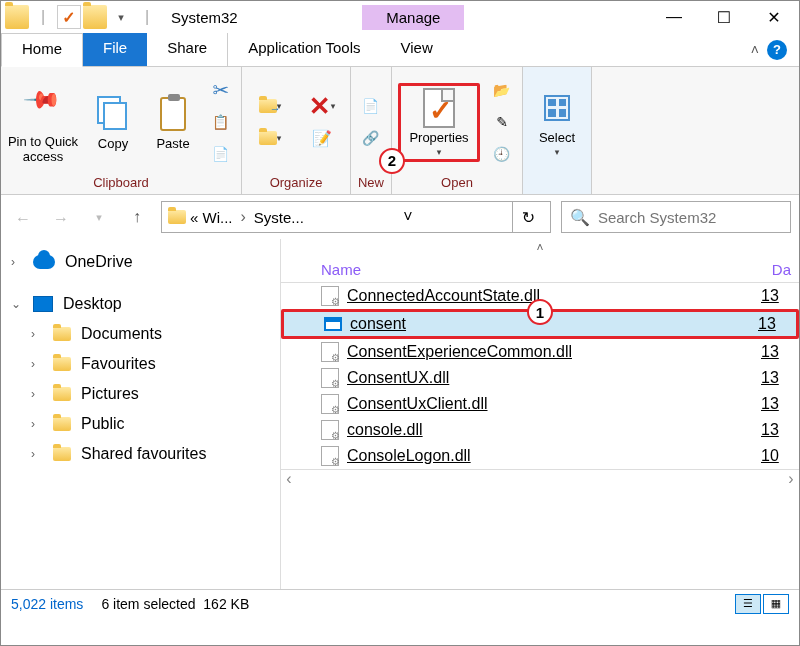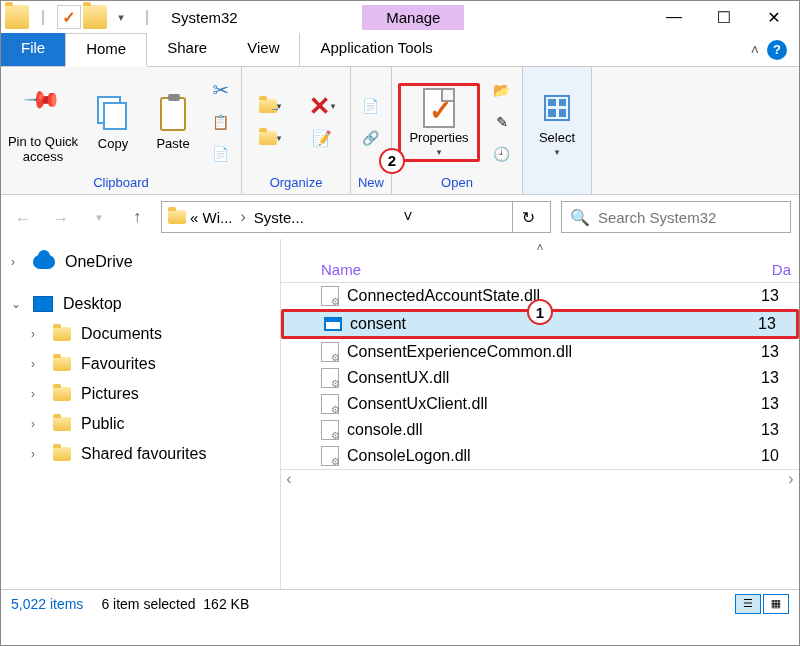--- a/index.html
+++ b/index.html
@@ -19,21 +19,21 @@
 .tab { padding: 6px 20px; cursor: pointer; }
 .tab.file { background: #1976d2; color: #fff; }
 .tab.active { border: 1px solid #ccc; border-bottom: 1px solid #fff; background: #fff; margin-bottom: -1px; }
 .tabs .help { margin-left: auto; display: flex; align-items: center; gap: 8px; padding-right: 12px; color: #555; }
 .help-badge { width: 20px; height: 20px; border-radius: 50%; background: #0078d7; color: #fff; display: inline-flex; align-items: center; justify-content: center; font-size: 13px; font-weight: bold; }
 
 
 .ribbon { display: flex; background: #f7f7f7; border-bottom: 1px solid #ccc; height: 128px; }
 .group { display: flex; flex-direction: column; border-right: 1px solid #ccc; padding: 4px 6px 2px 6px; }
 .group-body { display: flex; gap: 8px; flex: 1; align-items: center; justify-content: center; }
-.group-label { text-align: center; font-size: 13px; color: #1d4ed8; padding: 2px 0; }
+.group-label { text-align: center; font-size: 13px; color: #7f1d1d; padding: 2px 0; }
 .bigbtn { display: flex; flex-direction: column; align-items: center; justify-content: center; gap: 2px; width: 72px; font-size: 13px; cursor: pointer; }
 .bigbtn .glyph { width: 40px; height: 40px; display: flex; align-items: center; justify-content: center; }
 .smallcol { display: flex; flex-direction: column; gap: 4px; justify-content: center; }
 .smallbtn { width: 28px; height: 28px; display: flex; align-items: center; justify-content: center; cursor: pointer; }
 
 .folder-icon { width: 28px; height: 22px; background: linear-gradient(#ffe9a3,#f3c34b); border-radius: 2px; position: relative; }
 .folder-icon::before { content: ""; position: absolute; top: -4px; left: 0; width: 12px; height: 6px; background: #f3c34b; border-radius: 2px 2px 0 0; }
 .folder-icon.big { width: 40px; height: 32px; }
 .folder-icon.big::before { width: 16px; height: 8px; top: -6px; }
 .folder-icon.sm { width: 18px; height: 14px; }
@@ -61,21 +61,21 @@
 .navpane { width: 280px; border-right: 1px solid #ddd; overflow-y: auto; padding: 8px 0; position: relative; }
 .navitem { display: flex; align-items: center; gap: 10px; padding: 6px 6px 6px 32px; font-size: 16px; cursor: pointer; }
 .navitem .chev { position: absolute; left: 10px; color: #666; font-size: 12px;}
 .onedrive-icon { width: 22px; height: 14px; background: #0078d7; border-radius: 10px; position: relative;}
 .onedrive-icon::before{content:"";position:absolute;top:-5px;left:5px;width:12px;height:12px;background:#0078d7;border-radius:50%;}
 .desktop-icon { width: 20px; height: 16px; background: #0078d7; border: 1px solid #0060b0;}
 
 .filepane { flex: 1; overflow: auto; position: relative; }
 .colhdr { display: flex; border-bottom: 1px solid #ddd; padding: 4px 8px 4px 40px; color: #8b5cf6; font-size: 15px; position: sticky; top: 0; background:#fff;}
 .colhdr .name-col { flex: 1; }
-.row { display: flex; align-items: center; padding: 3px 8px 3px 40px; font-size: 16px; cursor: pointer; }
+.row { display: flex; align-items: center; padding: 3px 8px 3px 40px; font-size: 16px; cursor: pointer; text-decoration: underline; }
 .row .name-col { flex: 1; display: flex; align-items: center; gap: 8px; }
 .row .date-col { width: 30px; }
 .row.selected-hl { background: #cde8f6; }
 .dll-icon { width: 18px; height: 20px; background: #fff; border: 1px solid #aaa; position: relative; }
 .dll-icon::after { content: "⚙"; position: absolute; bottom: -2px; right: -2px; font-size: 10px; color: #888;}
 .exe-icon { width: 18px; height: 14px; border: 2px solid #0078d7; background: #fff; border-top-width: 5px;}
 
 
 .statusbar { display: flex; align-items: center; height: 28px; border-top: 1px solid #ccc; padding: 0 10px; font-size: 14px; gap: 18px; }
 .statusbar .views { margin-left: auto; display: flex; gap: 2px;}
@@ -117,25 +117,25 @@
   <div class="title">System32</div>
   <div class="manage-tab">Manage</div>
   <div class="winctrls">
     <div>—</div>
     <div>☐</div>
     <div>✕</div>
   </div>
 </div>
 
 <div class="tabs">
+  <div class="tab active">Home</div>
   <div class="tab file">File</div>
-  <div class="tab active">Home</div>
   <div class="tab">Share</div>
+  <div class="tab" style="border-left:1px solid #ccc;">Application Tools</div>
   <div class="tab">View</div>
-  <div class="tab" style="border-left:1px solid #ccc;">Application Tools</div>
   <div class="help">
     <span style="font-size:14px;">˄</span>
     <span class="help-badge">?</span>
   </div>
 </div>
 
 <div class="ribbon">
 
   <div class="group">
     <div class="group-body">

